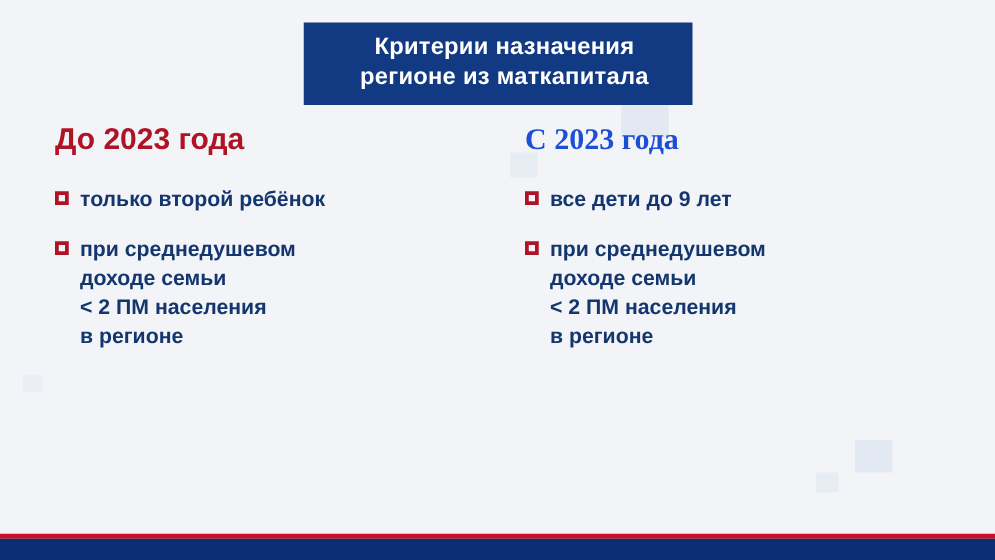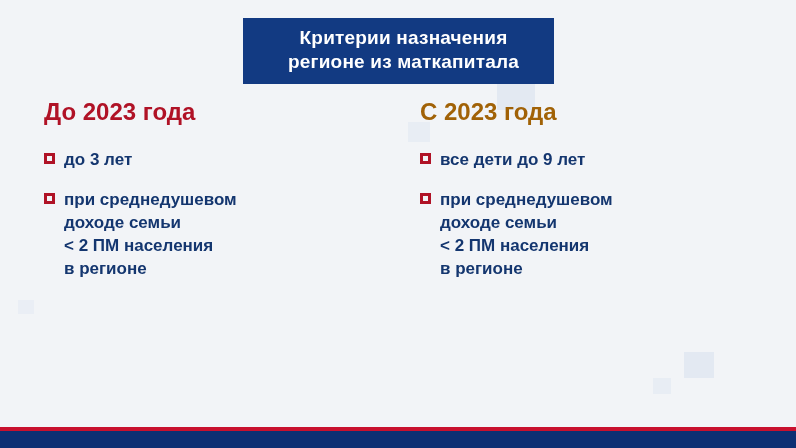--- a/index.html
+++ b/index.html
@@ -77,21 +77,21 @@
   .col-left  { left: 44px;  width: 330px; }
   .col-right { left: 420px; width: 330px; }
 
   .col-heading {
     font-size: 24px;
     font-weight: bold;
     line-height: 28px;
     margin-bottom: 22px;
   }
   .heading-red  { color: #b01226; }
-  .heading-blue { color: #a16207; }
+  .heading-blue { color: #1d4ed8; font-family: Liberation Serif, serif; }
 
   .bullet-row {
     display: flex;
     align-items: flex-start;
     margin-bottom: 17px;
   }
   .bullet-icon {
     flex: 0 0 auto;
     width: 11px;
     height: 11px;
@@ -131,21 +131,21 @@
   <div class="title-banner">
     <div class="line">Критерии назначения</div>
     <div class="line">регионе из маткапитала</div>
   </div>
 
   <div class="col col-left">
     <div class="col-heading heading-red">До 2023 года</div>
 
     <div class="bullet-row">
       <span class="bullet-icon"></span>
-      <span class="bullet-text">до 3 лет</span>
+      <span class="bullet-text">только второй ребёнок</span>
     </div>
     <div class="bullet-row">
       <span class="bullet-icon"></span>
       <span class="bullet-text">при среднедушевом
 доходе семьи
 &lt; 2 ПМ населения
 в регионе</span>
     </div>
   </div>
 

